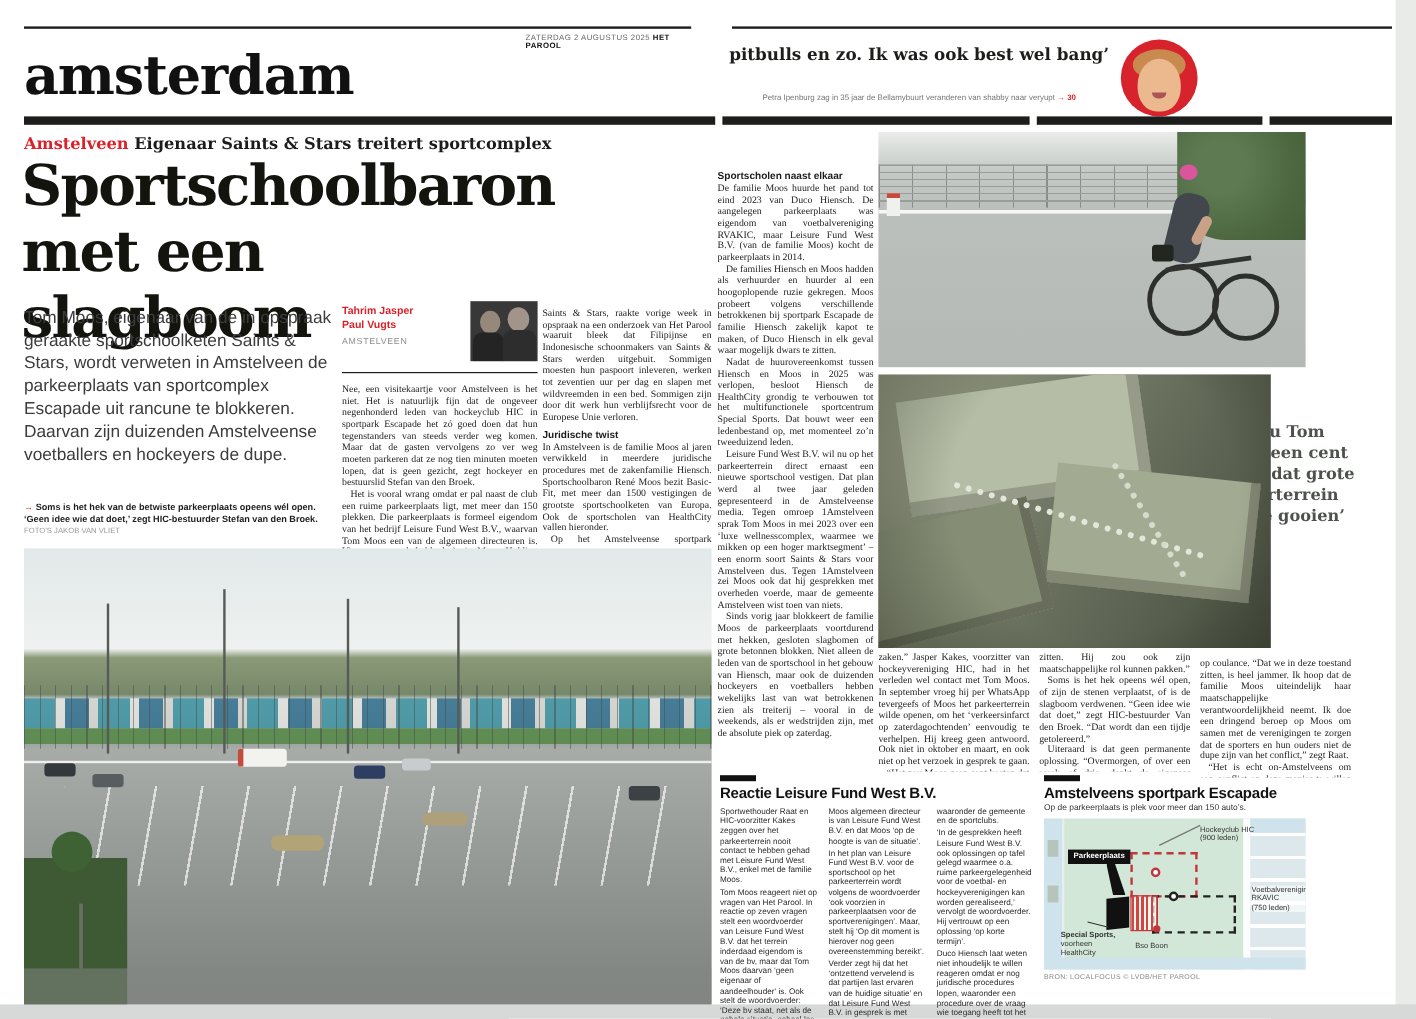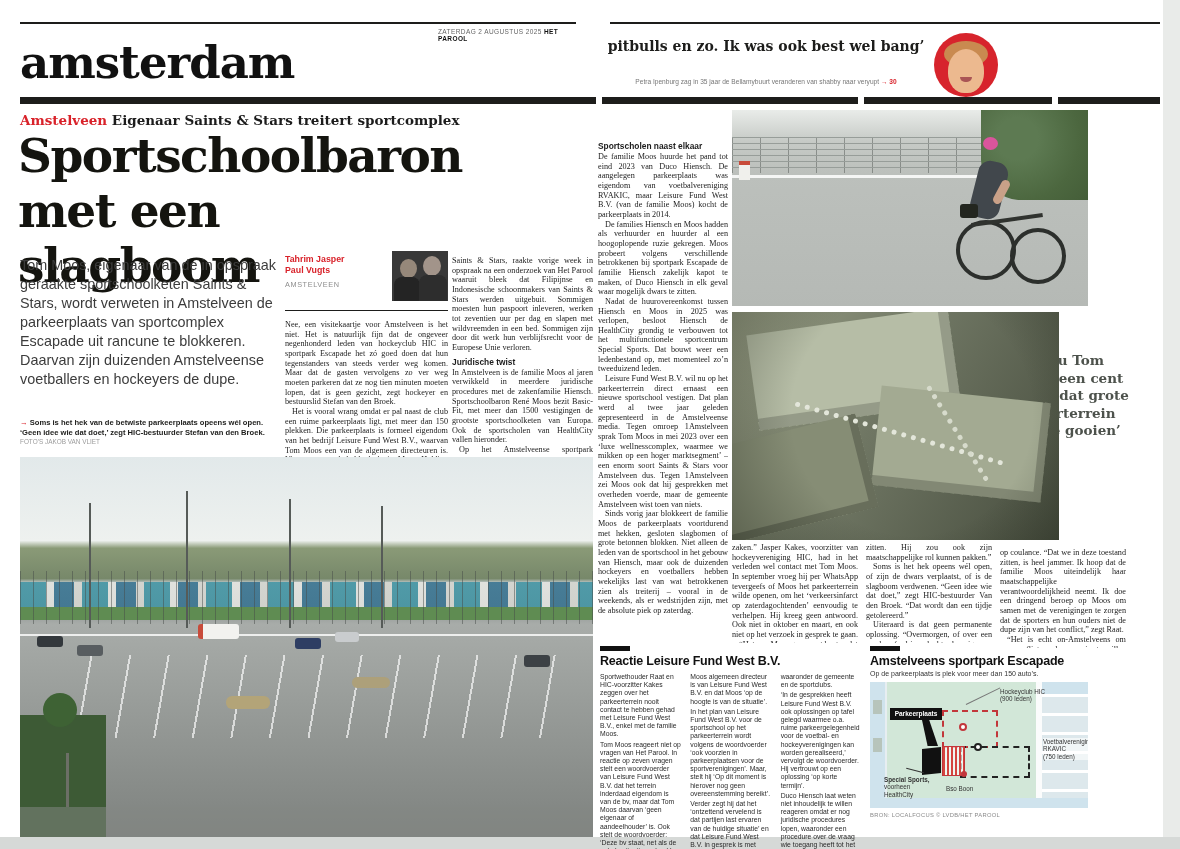--- a/index.html
+++ b/index.html
@@ -138,21 +138,21 @@
     <p class="ind">Sinds vorig jaar blokkeert de familie Moos de parkeerplaats voortdurend met hekken, gesloten slagbomen of grote betonnen blokken. Niet alleen de leden van de sportschool in het gebouw van Hiensch, maar ook de duizenden hockeyers en voetballers hebben wekelijks last van wat betrokkenen zien als treiterij – vooral in de weekends, als er wedstrijden zijn, met de absolute piek op zaterdag.</p>
 
   </div>
 
   <div class="abs bodytext" style="left:732px;top:543px;width:126px;height:100px;overflow:hidden;">
     <p>zaken.” Jasper Kakes, voorzitter van hockeyvereniging HIC, had in het verleden wel contact met Tom Moos. In september vroeg hij per WhatsApp tevergeefs of Moos het parkeerterrein wilde openen, om het ‘verkeersinfarct op zaterdagochtenden’ eenvoudig te verhelpen. Hij kreeg geen antwoord. Ook niet in oktober en maart, en ook niet op het verzoek in gesprek te gaan.</p>
     <p class="ind">“Het zou Moos geen cent kosten dat grote parkeerterrein open te gooien,” zegt Kakes. “maar het is kennelijk belangrijker Hiensch dwars te</p>
   </div>
   <div class="abs bodytext" style="left:866px;top:543px;width:126px;height:100px;overflow:hidden;">
     <p>zitten. Hij zou ook zijn maatschappelijke rol kunnen pakken.”</p>
-    <p class="ind">Soms is het hek opeens wél open, of zijn de dwars verplaatst, of is de slagboom verdwenen. “Geen idee wie dat doet,” zegt HIC-bestuurder Van den Broek. “Dat wordt dan een tijdje getolereerd.”</p>
+    <p class="ind">Soms is het hek opeens wél open, of zijn de stenen verplaatst, of is de slagboom verdwenen. “Geen idee wie dat doet,” zegt HIC-bestuurder Van den Broek. “Dat wordt dan een tijdje getolereerd.”</p>
     <p class="ind">Uiteraard is dat geen permanente oplossing. “Overmorgen, of over een week of drie, denkt de eigenaar opeens: ik wil het niet meer. En dan gaat het hek weer dicht.”</p>
 
   </div>
   <div class="abs bodytext" style="left:1000px;top:548px;width:126px;height:100px;overflow:hidden;">
     <p>op coulance. “Dat we in deze toestand zitten, is heel jammer. Ik hoop dat de familie Moos uiteindelijk haar maatschappelijke verantwoordelijkheid neemt. Ik doe een dringend beroep op Moos om samen met de verenigingen te zorgen dat de sporters en hun ouders niet de dupe zijn van het conflict,” zegt Raat.</p>
     <p class="ind">“Het is echt on-Amstelveens om een conflict op deze manier te willen beslechten. We gaan hier respectvol met elkaar om. Je zou ouders en hun kinderen deze onnodige stress niet moeten geven.”</p>
   </div>
 
   <div class="abs caption" style="left:20px;top:418px;width:262px;">
     <span class="arrow">→</span>

